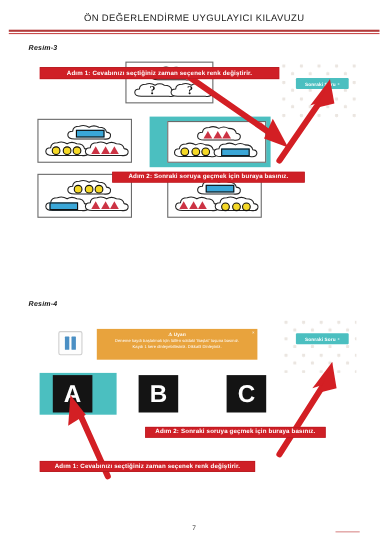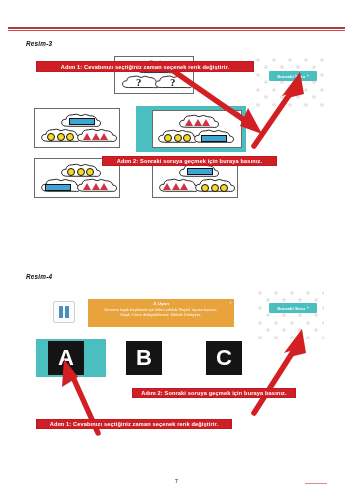--- a/index.html
+++ b/index.html
@@ -164,20 +164,21 @@
   .foot-rule{
     position:absolute;right:26px;top:483px;width:22px;height:1.4px;
     background:#d98a8a;
   }
 </style>
 </head>
 <body>
 
 <div class="page">
 
+  <div class="doc-title">ÖN DEĞERLENDİRME UYGULAYICI KILAVUZU</div>
   <div class="rule-wrap">
     <div class="rule-thick"></div>
     <div class="rule-gap"></div>
     <div class="rule-thin"></div>
   </div>
 
   <div class="fig-caption" id="cap3">Resim-3</div>
 
   <div class="shot" id="shot3">
 

